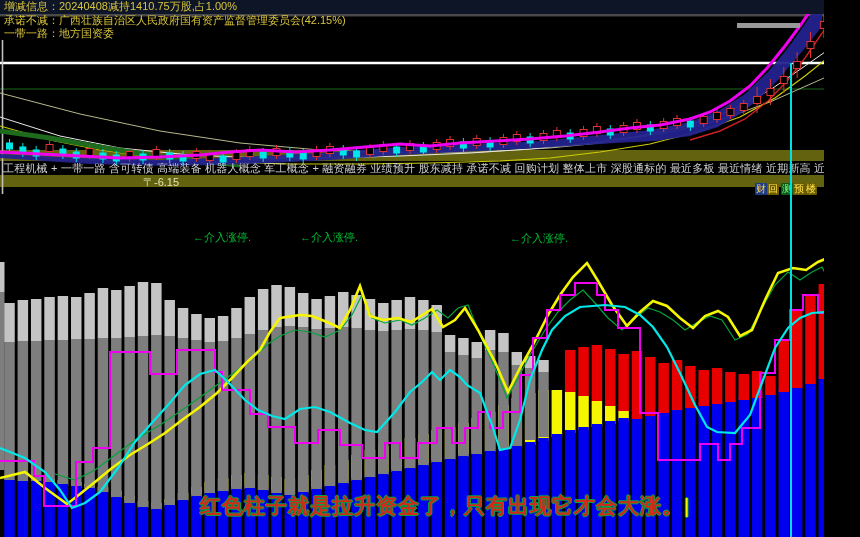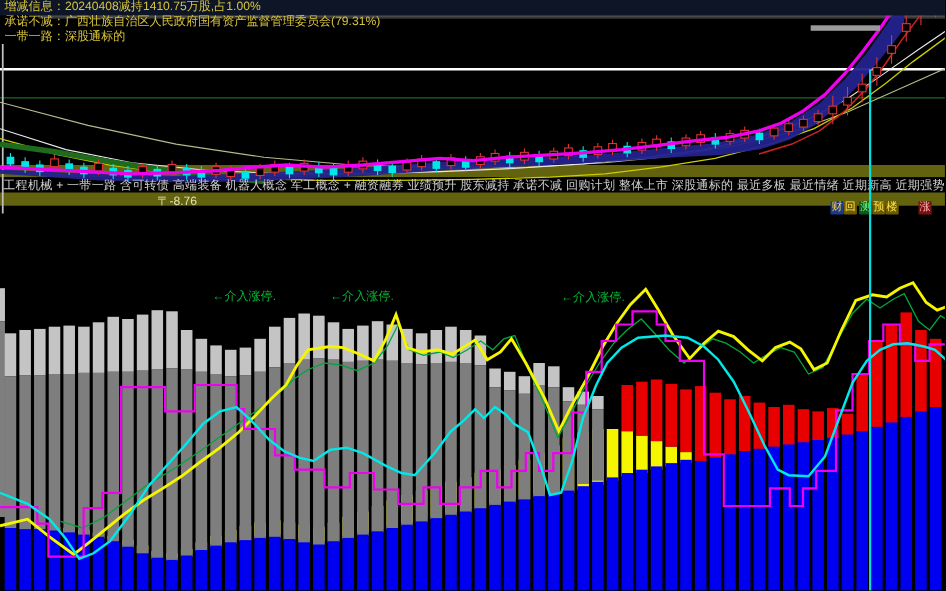--- a/index.html
+++ b/index.html
@@ -1,33 +1,33 @@
 <!DOCTYPE html>
 <html><head>
 <meta charset="utf-8">
 <style>
   html,body{margin:0;padding:0;background:#000;}
   .stage{position:relative;width:824px;height:537px;background:#000;overflow:hidden;
-         font-family:"Liberation Sans","DejaVu Sans",sans-serif;padding-left:35px;}
+         font-family:"Liberation Sans","DejaVu Sans",sans-serif;}
   .abs{position:absolute;}
   .top-info{left:0;top:0;width:860px;font-size:11px;line-height:13px;white-space:nowrap;}
   .info-row1{position:absolute;left:0;top:0;width:860px;height:14px;background:#0d1526;color:#d9c53c;padding-left:4px;}
   .info-row2{position:absolute;left:0;top:14px;color:#d9c53c;padding-left:4px;}
   .info-row3{position:absolute;left:0;top:27px;color:#d9c53c;padding-left:4px;}
   .concept-row{left:3px;top:161px;width:857px;height:13px;color:#cfcfcf;font-size:11px;
                white-space:nowrap;overflow:hidden;letter-spacing:0.2px;}
   .exright{left:143px;top:175px;color:#e2e2b2;font-size:11px;}
   .ind-header{left:0;top:195px;width:860px;height:16px;background:#4a4a4a;border-bottom:1px solid #222;
               display:flex;align-items:center;font-size:11px;white-space:nowrap;overflow:hidden;}
   .ind-header .icon{color:#cccccc;margin:0 4px 0 3px;font-size:10px;}
   .ind-header .title{color:#e8e8e8;margin-right:8px;}
   .ind-field{margin-right:9px;}
   .badge{position:absolute;top:183px;width:12px;height:12px;font-size:10px;line-height:12px;
          text-align:center;border-radius:1px;}
-  .annotation{position:absolute;color:#00bb33;font-size:11px;white-space:nowrap;z-index:30;margin-top:32px;}
+  .annotation{position:absolute;color:#00bb33;font-size:11px;white-space:nowrap;z-index:30;}
   .caption{position:absolute;font-size:21px;font-weight:bold;letter-spacing:1px;white-space:nowrap;z-index:40;
            color:#cf2a1a;text-shadow:1px 0 0 #00a048,-1px 0 0 #00a048,0 1px 0 #00a048,0 -1px 0 #00a048;}
   .caption .cursor{color:#f5f500;font-weight:normal;}
   .crosshair{position:absolute;width:2px;background:#00e0e0;z-index:60;}
   svg{position:absolute;left:0;}
 </style>
 </head>
 <body>
 
 <div class="stage">
@@ -174,29 +174,29 @@
       <rect x="847.05" y="-0.5" width="7" height="7" fill="#000" stroke="#dd3333" stroke-width="1"></rect>
       <polyline points="0,152 40,154 80,156 120,158 160,157 200,155 230,152 260,150 295,152 330,150 365,147 400,144 430,146 460,143 495,141 530,139 565,136 600,132 630,128 660,125 690,119 710,112 730,101 750,86 768,67 785,46 800,26 812,8 820,0" fill="none" stroke="#f000f0" stroke-width="3"></polyline>
       <rect x="737" y="23" width="63" height="5" fill="#999"></rect>
     </svg>
 
   <div class="top-info">
     <div class="info-row1">
       <span>增减信息：</span><span>20240408减持1410.75万股,占1.00%</span>
     </div>
     <div class="info-row2">
-      <span>承诺不减：</span><span>广西壮族自治区人民政府国有资产监督管理委员会(79.31%)</span>
+      <span>承诺不减：</span><span>广西壮族自治区人民政府国有资产监督管理委员会(42.15%)</span>
     </div>
     <div class="info-row3">
-      <span>一带一路：</span><span>深股通标的</span>
+      <span>一带一路：</span><span>地方国资委</span>
     </div>
   </div>
 
   <div class="abs concept-row">工程机械 + 一带一路 含可转债 高端装备 机器人概念 军工概念 + 融资融券 业绩预升 股东减持 承诺不减 回购计划 整体上市 深股通标的 最近多板 最近情绪 近期新高 近期强势 非周期股 通达信热股</div>
-  <div class="abs exright">〒-8.76</div>
+  <div class="abs exright">〒-6.15</div>
 
   <div class="ind-header">
     <span class="icon">◎</span>
     <span class="title">神秘机构03(14,6,12,6)</span>
     <span id="ind-fields"><span class="ind-field" style="color: rgb(221, 0, 221);">擒龙三线: 0.20</span><span class="ind-field" style="color: rgb(255, 58, 58);">机构参与比例: 65.76</span><span class="ind-field" style="color: rgb(154, 154, 154);">散户参与比例: 34.00</span><span class="ind-field" style="color: rgb(0, 204, 51);">资金流量MFI: 77.79</span><span class="ind-field" style="color: rgb(221, 0, 221);">心理线: 71.43</span><span class="ind-field" style="color: rgb(0, 204, 204);">PSYMA: 70.83</span></span>
   </div>
   <div id="badges">
       <span class="badge" style="left: 755px; background: rgb(26, 58, 138); color: rgb(255, 210, 74);">财</span>
       <span class="badge" style="left: 767px; background: rgb(106, 90, 0); color: rgb(255, 225, 74);">回</span>
       <span class="badge" style="left: 781px; background: rgb(10, 90, 26); color: rgb(122, 255, 122);">测</span>
@@ -425,15 +425,18 @@
       <polyline points="0,250 34,250 34,265 44,265 44,295 76,295 76,251 93,251 93,237 110,237 110,141 150,141 150,163 177,163 177,139 215,139 215,161 222,161 222,179 250,179 250,203 268,203 268,216 295,216 295,232 318,232 318,219 340,219 340,234 362,234 362,247 385,247 385,232 400,232 400,247 418,247 418,232 437,232 437,217 452,217 452,232 465,232 465,217 478,217 478,201 490,201 490,217 503,217 503,201 520,201 520,164 533,164 533,127 547,127 547,99 560,99 560,84 575,84 575,72 597,72 597,84 605,84 605,99 618,99 618,117 640,117 640,202 658,202 658,249 700,249 700,233 718,233 718,249 730,249 730,233 742,233 742,217 760,217 760,162 775,162 775,129 790,129 790,99 803,99 803,84 818,84 818,102 832,102 832,117 845,117 845,102 860,102" fill="none" stroke="#f000f0" stroke-width="2"></polyline>
       <polyline points="0,237 25,247 45,261 60,279 72,297 85,292 100,281 118,257 135,231 150,214 168,194 185,174 200,163 215,159 228,171 245,189 258,199 272,205 285,208 300,198 315,196 330,201 350,212 365,219 377,221 395,201 410,181 422,171 432,161 440,169 450,159 460,166 467,174 480,182 492,214 500,239 510,237 520,209 530,169 542,139 552,119 565,105 580,96 605,94 625,96 640,104 653,116 667,136 680,162 695,194 707,216 717,221 735,222 750,204 763,169 775,137 788,117 800,107 812,102 825,101 840,104 850,107 860,116" fill="none" stroke="#00e8e8" stroke-width="2.2"></polyline>
     </svg>
 
   <div id="annos">
       <div class="annotation" style="left: 193px; top: 230px;">←介入涨停.</div>
       <div class="annotation" style="left: 300px; top: 230px;">←介入涨停.</div>
       <div class="annotation" style="left: 510px; top: 231px;">←介入涨停.</div>
     </div>
 
+  <div class="caption" id="caption" style="left: 200px; top: 492px;">
+    <span>红色柱子就是拉升资金了，只有出现它才会大涨。</span><span class="cursor">|</span>
+  </div>
 
   <div class="crosshair" id="crosshair" style="left: 790px; top: 63px; height: 474px;"></div>
 </div>
 
 </body></html>

